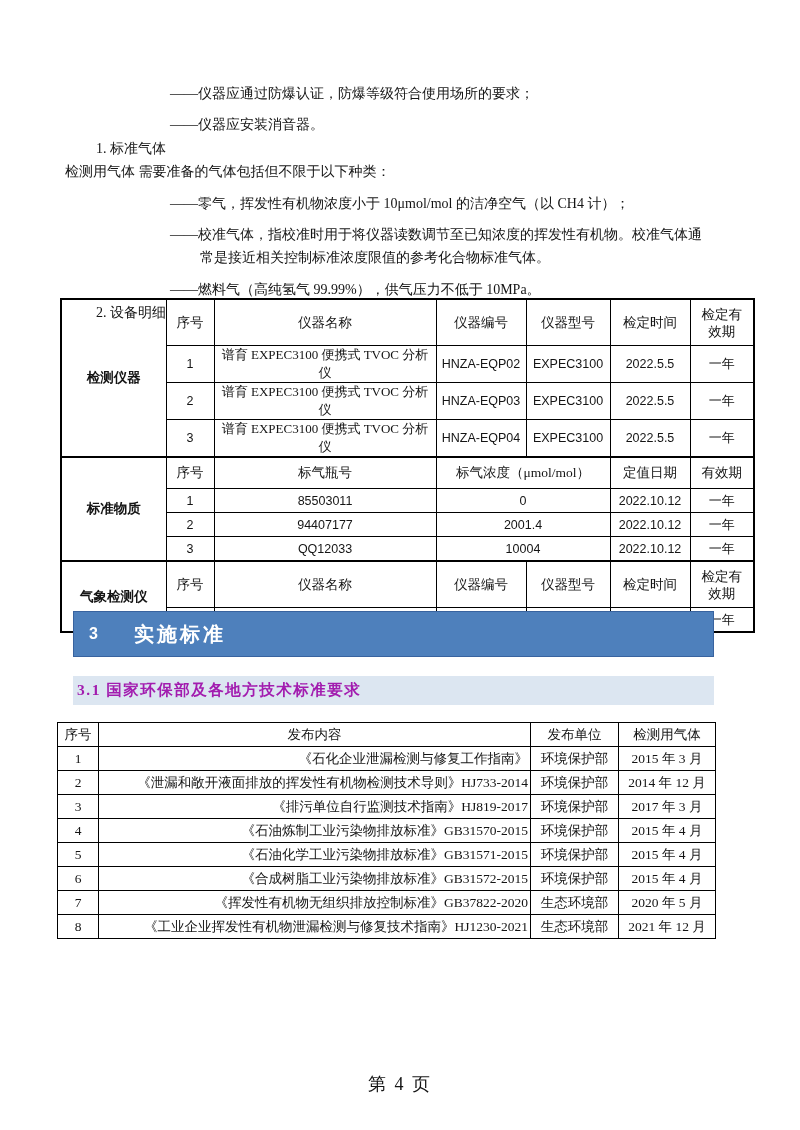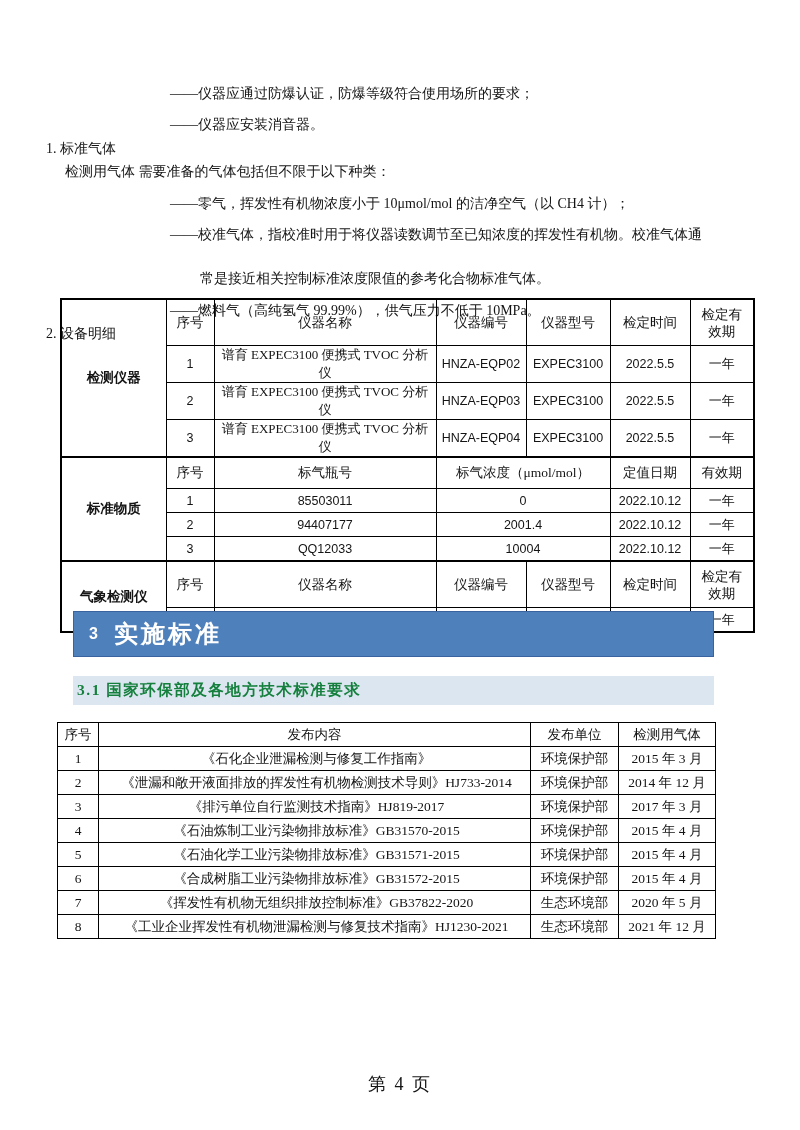--- a/index.html
+++ b/index.html
@@ -4,23 +4,23 @@
 <style>
   html,body{margin:0;padding:0;background:#ffffff;}
   .page{
     position:relative;width:800px;height:1130px;background:#fff;overflow:hidden;
     font-family:"Liberation Serif","DejaVu Serif",serif;color:#141414;
   }
   
   .intro{position:absolute;top:74px;left:0;width:800px;font-size:14px;line-height:23.4px;}
   .intro .line{white-space:nowrap;}
   .ind-a{padding-left:170px;margin-top:8px;}
-  .ind-b{padding-left:46px;}
+  .ind-b{padding-left:96px;}
   .ind-c{padding-left:65px;}
-  .ind-d{padding-left:200px;margin-top:21px;}
+  .ind-d{padding-left:200px;}
   
   table{border-collapse:collapse;table-layout:fixed;}
   .equip{position:absolute;top:298px;left:60px;width:693px;font-size:13px;}
   .equip td{border:1px solid #000;text-align:center;vertical-align:middle;padding:0 2px;overflow:hidden;}
   .equip{border:2px solid #000;}
   .equip tr.gsep td{border-top:2px solid #000;}
   .equip tr.h45 td{height:45px;}
   .equip tr.h30 td{height:30px;}
   .equip tr.h23 td{height:23px;}
   .equip .glabel{font-size:13.5px;font-weight:bold;}
@@ -29,31 +29,31 @@
   .equip .drow td{font-family:"Liberation Sans","DejaVu Sans",sans-serif;font-size:12.5px;}
   .equip .drow td.cn{font-family:"Liberation Serif","DejaVu Serif",serif;font-size:13px;}
   
   .h1-band{
     position:absolute;top:611px;left:73px;width:641px;height:46px;
     background:#4e80bc;border:1px solid #38639f;box-sizing:border-box;
     display:flex;align-items:center;color:#ffffff;font-weight:bold;
     font-family:"Liberation Sans","DejaVu Sans",sans-serif;
   }
   .h1-num{font-size:16px;margin-left:15px;}
-  .h1-title{font-size:24px;margin-left:16px;letter-spacing:3px;}
+  .h1-title{font-size:20px;margin-left:36px;letter-spacing:3px;}
   .h2-band{
     position:absolute;top:676px;left:73px;width:641px;height:29px;
     background:#dce6f1;display:flex;align-items:center;
-    font-weight:bold;font-size:15.5px;letter-spacing:1.5px;color:#15803d;
+    font-weight:bold;font-size:15.5px;letter-spacing:1.5px;color:#a21caf;
     padding-left:4px;box-sizing:border-box;
   }
   
   .stds{position:absolute;top:722px;left:57px;width:658px;font-size:13.5px;border:1px solid #000;}
   .stds td{border:1px solid #000;height:23px;text-align:center;vertical-align:middle;padding:0 2px;overflow:hidden;}
-  .stds td.content{text-align:center;padding-left:6px;}
+  .stds td.content{text-align:right;padding-left:6px;}
   
   .footer{position:absolute;top:1072px;left:0;width:800px;text-align:center;font-size:18px;letter-spacing:2px;}
 </style>
 </head>
 <body>
 
 <div class="page">
 
   <div class="intro">
     <div class="line ind-a">——仪器应通过防爆认证，防爆等级符合使用场所的要求；</div>

